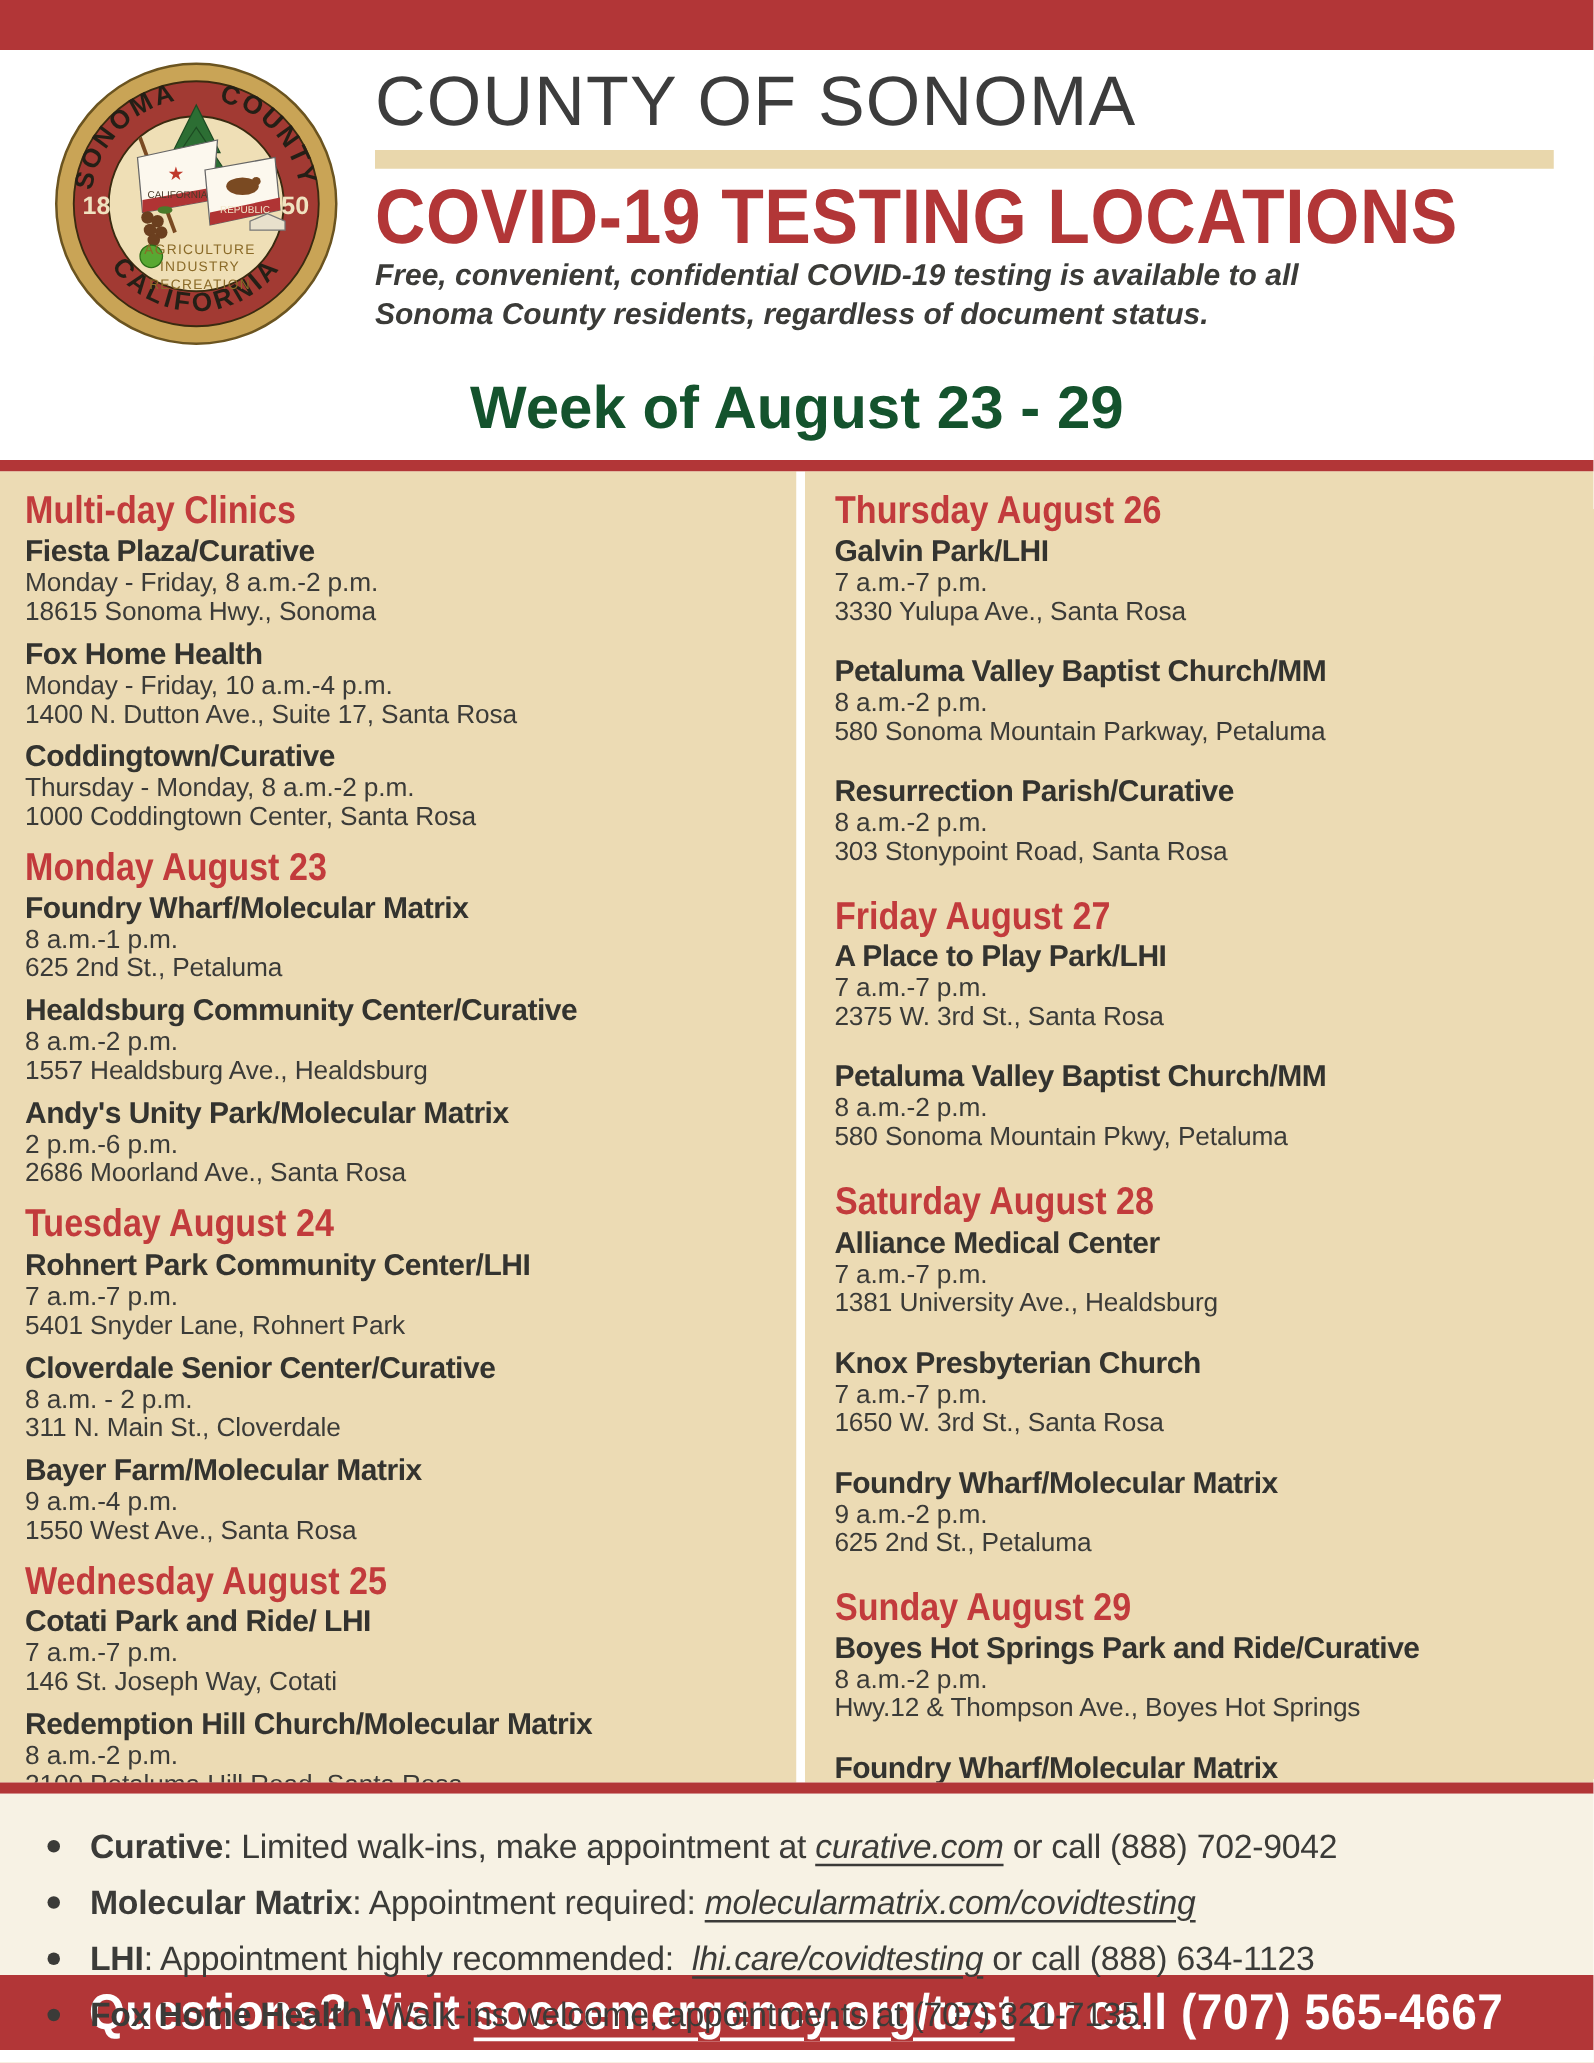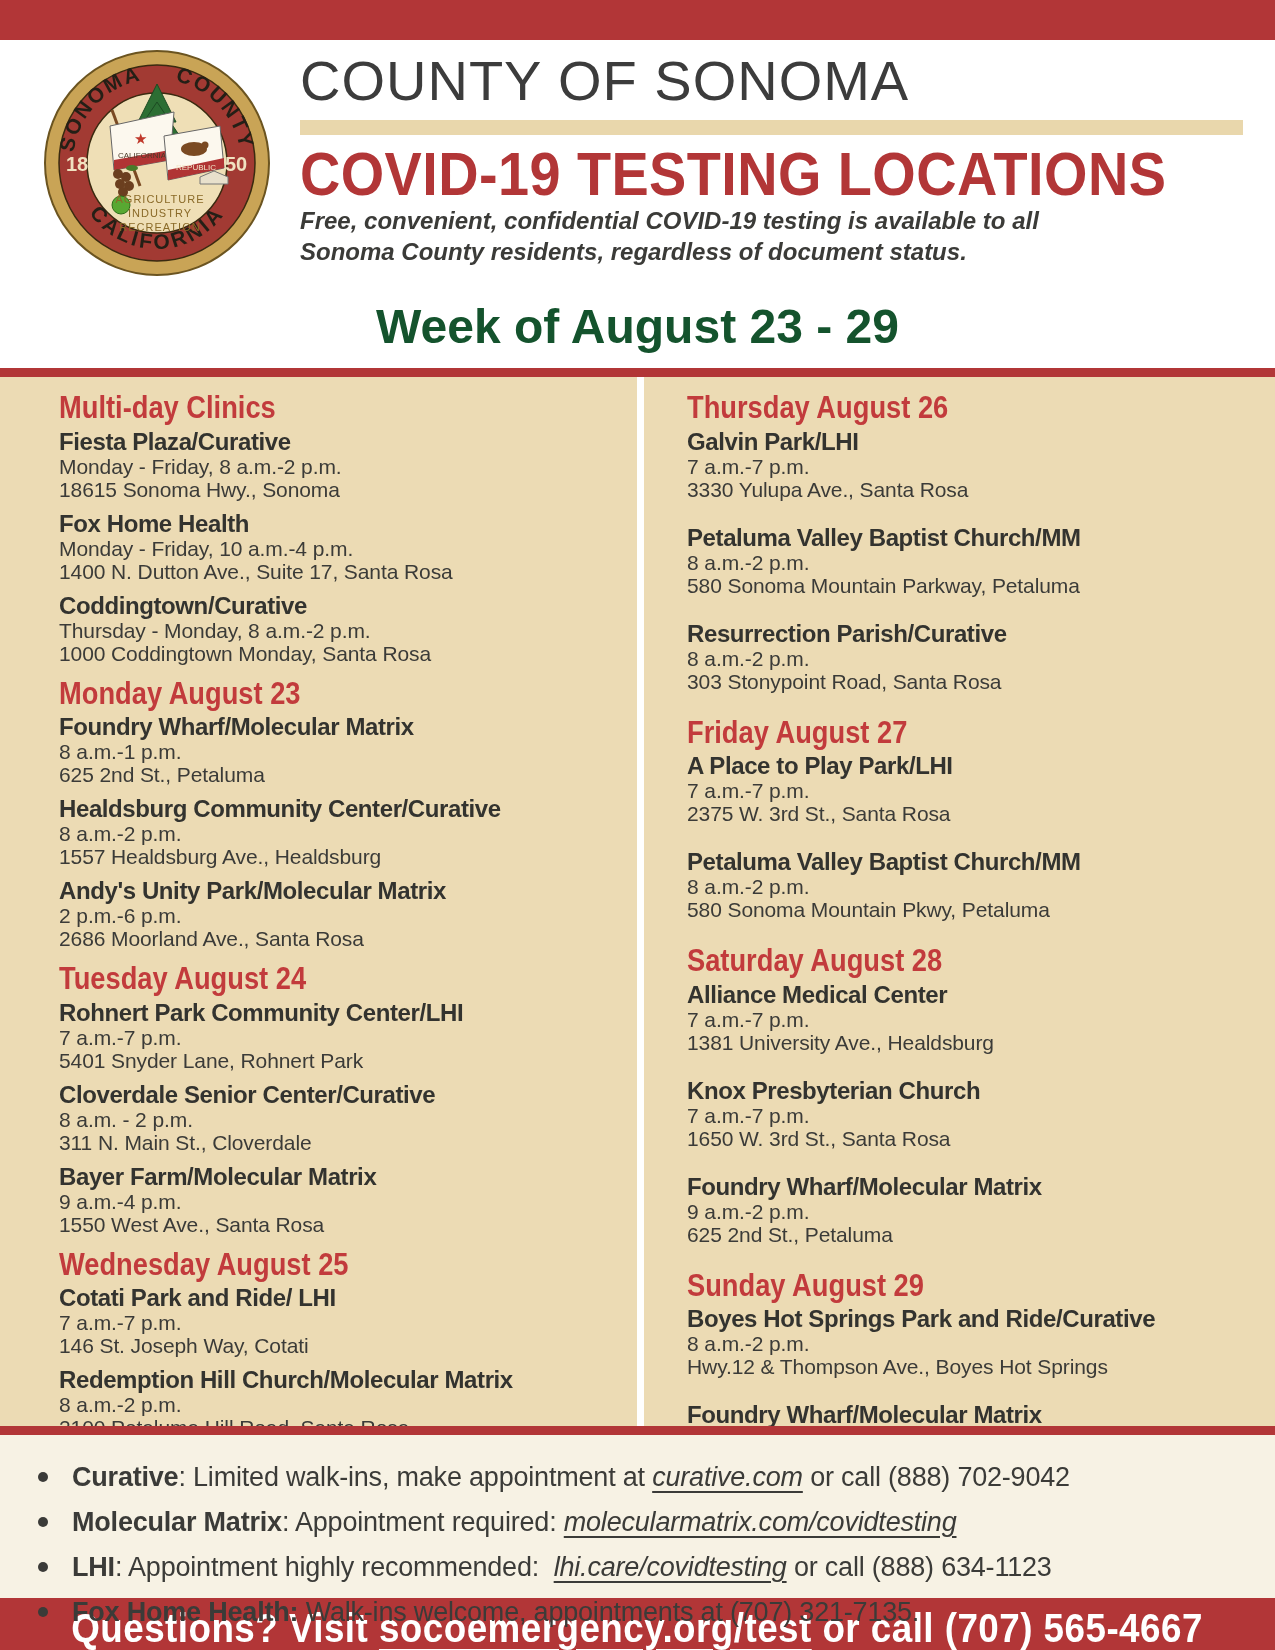--- a/index.html
+++ b/index.html
@@ -21,35 +21,35 @@
   .tan-bar{height:15px; background:var(--tan-underline); margin-top:9px; width:100%;}
   .covid-title{display:inline-block; font-size:62px; font-weight:700; color:var(--bar-red);
     transform:scaleX(0.9); transform-origin:left center; line-height:1.0; margin-top:8px; white-space:nowrap; letter-spacing:0.5px;}
   .tagline{margin-top:0; font-size:24px; font-weight:700; font-style:italic; color:var(--text-dark); line-height:1.3;}
 
   .week-banner{height:83px; display:flex; align-items:center; justify-content:center;
     font-size:48px; font-weight:700; color:#14532d; letter-spacing:0;}
 
   .rule{height:9px; background:var(--bar-red); position:relative; z-index:2;}
 
-  .schedule{height:1049px; background:var(--beige); display:flex; overflow:hidden;padding-left:39px;}
+  .schedule{height:1049px; background:var(--beige); display:flex; overflow:hidden;}
   .col{width:50%; padding:15px 8px 0 20px;}
   .col-right{padding-left:30px;}
   .column-divider{position:absolute; left:637px; top:377px; width:7px; height:1070px; background:#fff; z-index:1;}
 
   .section{margin-top:13px;}
   .section:first-child{margin-top:0;}
   .day-heading{display:inline-block; font-size:31px; font-weight:700; color:var(--heading-red);
     transform:scaleX(0.88); transform-origin:left center; line-height:1.05; margin-bottom:4px; white-space:nowrap;}
   .entry{margin-bottom:10px;}
   .col-right .entry{margin-bottom:24px;}
   .clinic-name{font-size:24px; font-weight:700; color:#33332F; line-height:26px; letter-spacing:-0.4px; white-space:nowrap;}
   .clinic-time,.clinic-address{font-size:21px; color:var(--text-dark); line-height:23px; letter-spacing:-0.1px; white-space:nowrap;}
 
-  .footnotes{height:163px; background:var(--cream); padding:25px 20px 0 30px; position:relative; z-index:2;}
+  .footnotes{height:145px; background:var(--cream); padding:25px 20px 0 30px; position:relative; z-index:2;}
   .footnote-row{display:flex; margin-bottom:11px;}
   .dot{flex:0 0 10px; width:10px; height:10px; border-radius:50%; background:var(--text-dark); margin:12px 24px 0 8px;}
   .footnote-text{font-size:27px; line-height:34px; color:var(--text-dark); letter-spacing:-0.2px; white-space:nowrap;}
   .b{font-weight:700;}
   .lnk{font-style:italic; text-decoration:underline; text-decoration-thickness:2px; text-underline-offset:5px; color:var(--text-dark); cursor:pointer;}
 
   .footer-text{font-size:40px; font-weight:700; color:var(--white); display:inline-block;
     transform:scaleX(0.92); transform-origin:center; white-space:nowrap; letter-spacing:0.5px;}
   .footer-text .lnk{font-style:normal; color:var(--white); text-decoration-thickness:3px; text-underline-offset:7px;}
 </style>
@@ -129,21 +129,21 @@
             <div class="clinic-name">Fiesta Plaza/Curative</div>
             <div class="clinic-time">Monday - Friday, 8 a.m.-2 p.m.</div>
             <div class="clinic-address">18615 Sonoma Hwy., Sonoma</div>
           </div><div class="entry">
             <div class="clinic-name">Fox Home Health</div>
             <div class="clinic-time">Monday - Friday, 10 a.m.-4 p.m.</div>
             <div class="clinic-address">1400 N. Dutton Ave., Suite 17, Santa Rosa</div>
           </div><div class="entry">
             <div class="clinic-name">Coddingtown/Curative</div>
             <div class="clinic-time">Thursday - Monday, 8 a.m.-2 p.m.</div>
-            <div class="clinic-address">1000 Coddingtown Monday, Santa Rosa</div>
+            <div class="clinic-address">1000 Coddingtown Center, Santa Rosa</div>
           </div></section>
         <section class="section"><h2 class="day-heading">Monday August 23</h2><div class="entry">
             <div class="clinic-name">Foundry Wharf/Molecular Matrix</div>
             <div class="clinic-time">8 a.m.-1 p.m.</div>
             <div class="clinic-address">625 2nd St., Petaluma</div>
           </div><div class="entry">
             <div class="clinic-name">Healdsburg Community Center/Curative</div>
             <div class="clinic-time">8 a.m.-2 p.m.</div>
             <div class="clinic-address">1557 Healdsburg Ave., Healdsburg</div>
           </div><div class="entry">

